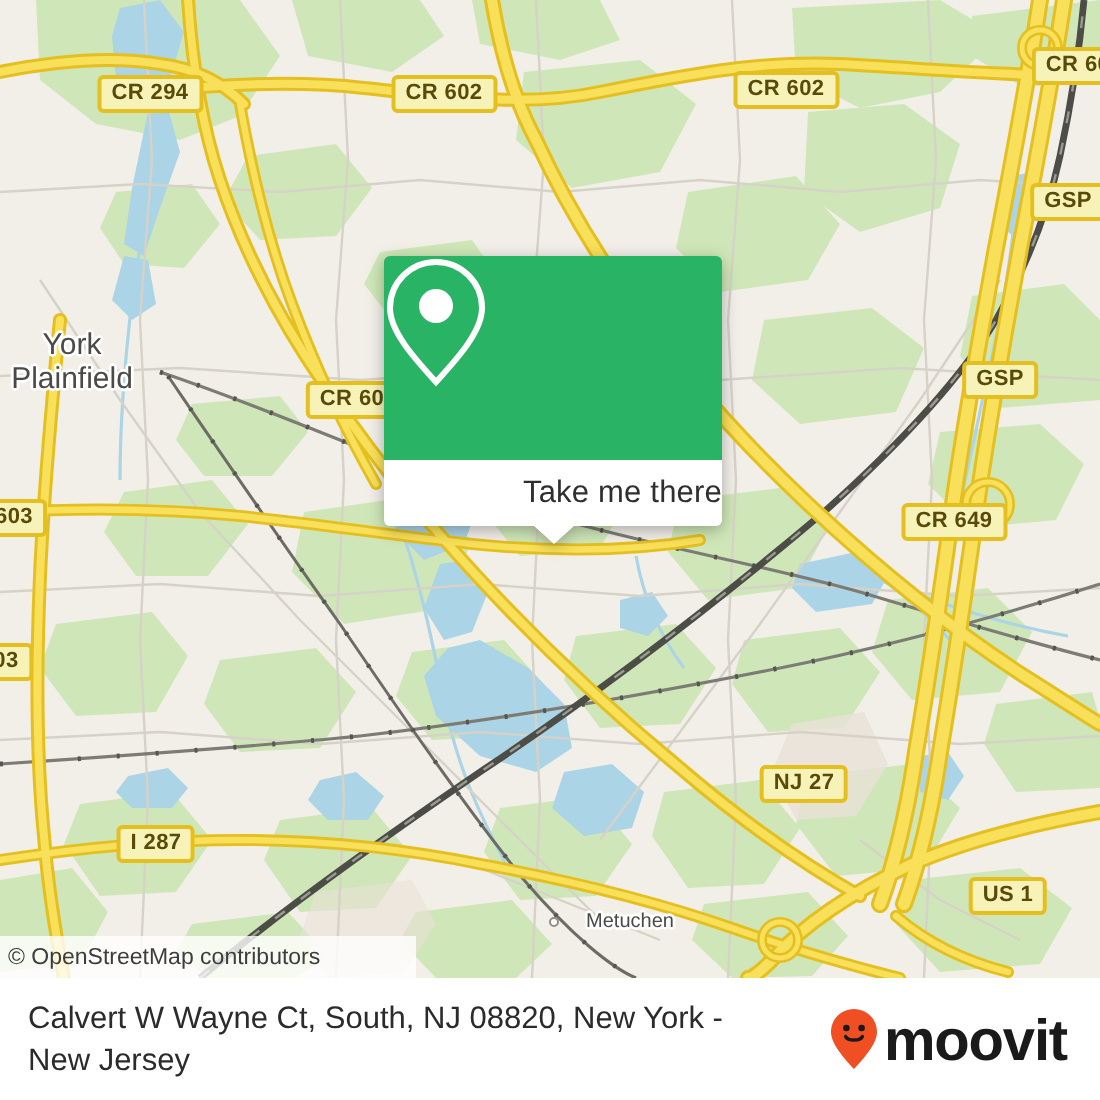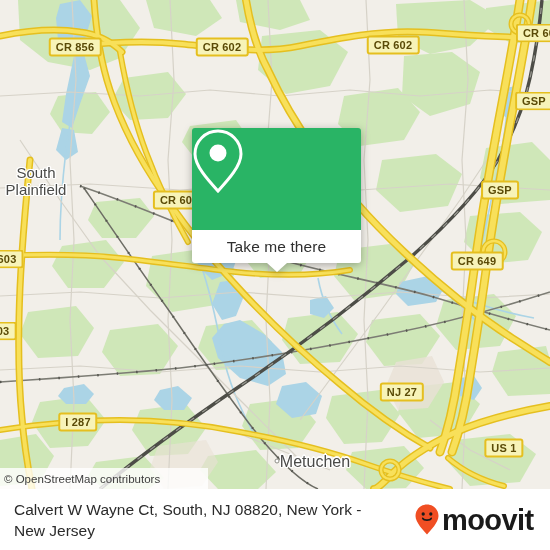--- a/index.html
+++ b/index.html
@@ -67,21 +67,21 @@
     font-size: 15px;
     line-height: 17px;
     text-align: center;
     white-space: pre;
     text-shadow:
        1.4px 0 0 rgba(255,255,255,.95), -1.4px 0 0 rgba(255,255,255,.95),
        0 1.4px 0 rgba(255,255,255,.95), 0 -1.4px 0 rgba(255,255,255,.95),
        1px 1px 0 rgba(255,255,255,.95), -1px -1px 0 rgba(255,255,255,.95),
        1px -1px 0 rgba(255,255,255,.95), -1px 1px 0 rgba(255,255,255,.95);
   }
-  .place.small { font-size: 16px; }
+  .place.small { font-size: 10px; }
   .place-dot {
     position: absolute;
     width: 5px; height: 5px;
     box-sizing: border-box;
     border: 1.3px solid #8e8e86;
     background: #ffffff;
     border-radius: 50%;
     transform: translate(-50%, -50%);
   }
 
@@ -101,21 +101,21 @@
     align-items: center;
     justify-content: center;
   }
   #callout-foot {
     position: relative;
     height: 33px;
     background: #ffffff;
     border-radius: 0 0 3px 3px;
     display: flex;
     align-items: center;
-    justify-content: center;
+    justify-content: flex-end;
   }
   #callout-label {
     color: #2f2f2f;
     font-size: 15.5px;
     letter-spacing: .1px;
     white-space: nowrap;
   }
   #callout-tail {
     position: absolute;
     left: 50%;
@@ -322,26 +322,26 @@
           <circle cx="520" cy="24" r="9" stroke-width="5"></circle>
         </g>
         <g stroke="#f8e05a" fill="none">
           <circle cx="494" cy="252" r="11" stroke-width="2.4"></circle>
           <circle cx="390" cy="470" r="9" stroke-width="2.4"></circle>
           <circle cx="520" cy="24" r="9" stroke-width="2.4"></circle>
         </g>
       </g>
     </svg>
 
-    <div class="place" style="left:36px; top:181px;"><span>South</span><br><span>Plainfield</span></div>
+    <div class="place" style="left:36px; top:181px;"><span>York</span><br><span>Plainfield</span></div>
 
     <div class="place-dot" style="left:277px; top:461px;"></div>
     <div class="place small" style="left:315px; top:461px;">Metuchen</div>
 
-    <div class="shield" style="left:75px;  top:47px;">CR 856</div>
+    <div class="shield" style="left:75px;  top:47px;">CR 294</div>
     <div class="shield" style="left:222px; top:47px;">CR 602</div>
     <div class="shield" style="left:393px; top:45px;">CR 602</div>
     <div class="shield clip-right" style="left:538px; top:33px;">CR 60</div>
     <div class="shield clip-right" style="left:533px; top:101px;">GSP</div>
     <div class="shield" style="left:500px; top:190px;">GSP</div>
     <div class="shield" style="left:176px; top:200px;">CR 60</div>
     <div class="shield clip-left" style="left:8px; top:259px;">603</div>
     <div class="shield" style="left:477px; top:261px;">CR 649</div>
     <div class="shield clip-left" style="left:4px; top:331px;">03</div>
     <div class="shield" style="left:402px; top:392px;">NJ 27</div>

